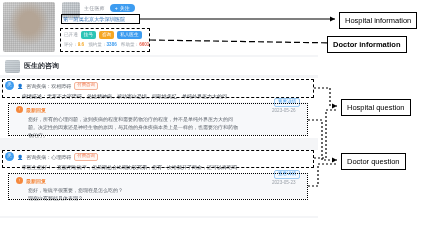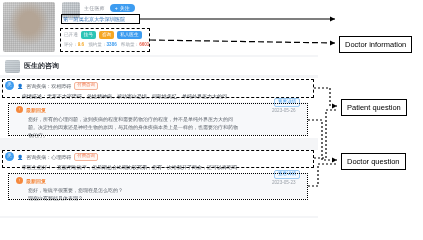--- a/index.html
+++ b/index.html
@@ -252,17 +252,18 @@
 
     <path d="M314,88 L330,88 L330,106 L337,106" stroke="#000" stroke-width="1.2" fill="none" stroke-dasharray="2 2"></path>
     <polygon points="337,106 332,103.5 332,108.5" fill="#000"></polygon>
     <path d="M314,158 L326,158 L326,110 L337,110" stroke="#000" stroke-width="1.2" fill="none" stroke-dasharray="2 2"></path>
 
     <path d="M308,120 L322,120 L322,160 L337,160" stroke="#000" stroke-width="1.2" fill="none" stroke-dasharray="2 2"></path>
     <polygon points="337,160 332,157.5 332,162.5" fill="#000"></polygon>
     <path d="M308,186 L318,186 L318,164 L337,164" stroke="#000" stroke-width="1.2" fill="none" stroke-dasharray="2 2"></path>
   </svg>
 
-  <div class="label" style="left:339px;top:36px;">Doctor information</div>
-  <div class="label" style="left:341px;top:99px;">Patient question</div>
+  <div class="label" style="left:339px;top:12px;">Hospital information</div>
+  <div class="label" style="left:327px;top:36px;font-weight:bold;">Doctor information</div>
+  <div class="label" style="left:341px;top:99px;">Hospital question</div>
   <div class="label" style="left:341px;top:153px;">Doctor question</div>
 
 </div>
 
 </body></html>

